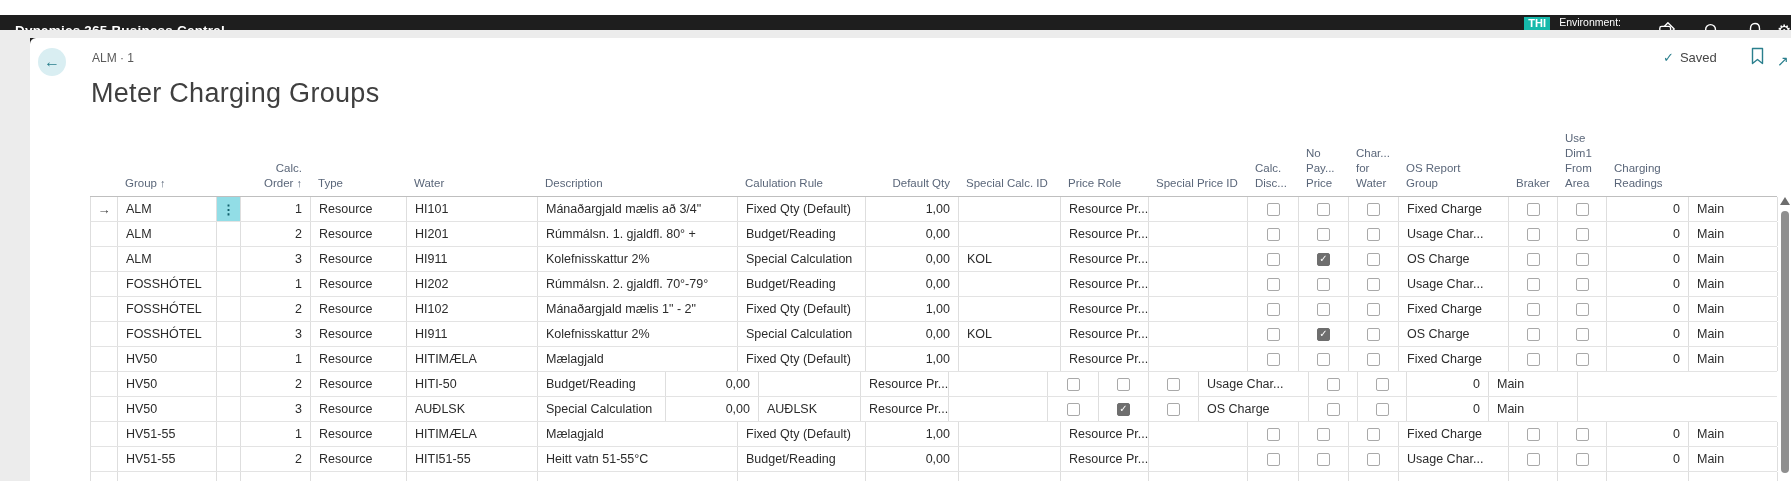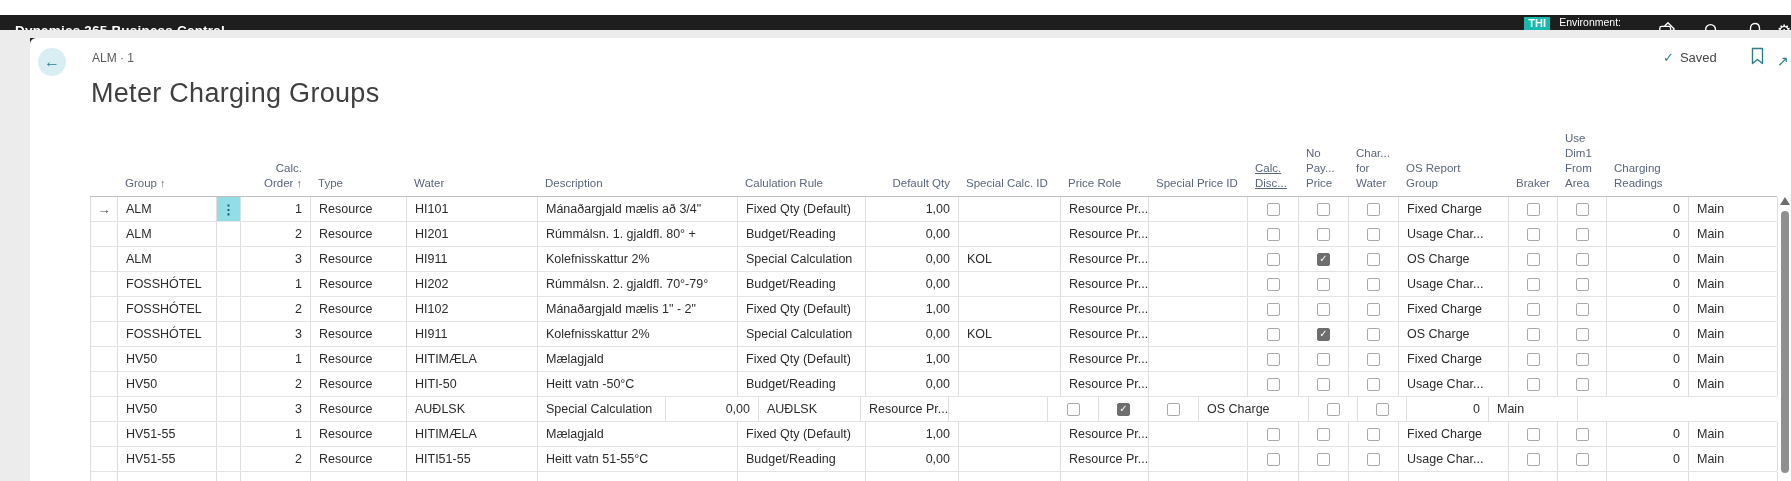--- a/index.html
+++ b/index.html
@@ -129,21 +129,21 @@
         <div class="th" style="width: 24px;"><span></span></div>
         <div class="th right" style="width: 70px;"><span>Calc. Order</span><span class="sort"> ↑</span></div>
         <div class="th" style="width: 96px;"><span>Type</span></div>
         <div class="th" style="width: 131px;"><span>Water</span></div>
         <div class="th" style="width: 200px;"><span>Description</span></div>
         <div class="th" style="width: 128px;"><span>Calulation Rule</span></div>
         <div class="th right" style="width: 93px; margin-top: 36px;"><span>Default Qty</span></div>
         <div class="th" style="width: 102px;"><span>Special Calc. ID</span></div>
         <div class="th" style="width: 88px;"><span>Price Role</span></div>
         <div class="th" style="width: 99px;"><span>Special Price ID</span></div>
-        <div class="th" style="width: 51px; text-decoration: underline;"><span>Calc.
+        <div class="th" style="width: 51px;"><span>Calc.
 Disc...</span></div>
         <div class="th" style="width: 50px;"><span>No
 Pay...
 Price</span></div>
         <div class="th" style="width: 50px;"><span>Char...
 for
 Water</span></div>
         <div class="th" style="width: 110px;"><span>OS Report
 Group</span></div>
         <div class="th" style="width: 49px;"><span>Braker</span></div>
@@ -379,21 +379,20 @@
           <div class="td right" style="width: 82px;">0</div>
           <div class="td" style="width: 89px;">Main</div>
         </div>
         <div class="tr">
           <div class="td center" style="width: 27px;"></div>
           <div class="td" style="width: 99px;">HV50</div>
           <div class="td center" style="width: 24px;"></div>
           <div class="td right" style="width: 70px;">2</div>
           <div class="td" style="width: 96px;">Resource</div>
           <div class="td" style="width: 131px;">HITI-50</div>
-          <div class="td" style="width: 200px;">Heitt vatn -50°C</div>
           <div class="td" style="width: 128px;">Budget/Reading</div>
           <div class="td right" style="width: 93px;">0,00</div>
           <div class="td" style="width: 102px;"></div>
           <div class="td" style="width: 88px;">Resource Pr...</div>
           <div class="td" style="width: 99px;"></div>
           <div class="td center" style="width: 51px;">
             <span class="cb"></span>
           </div>
           <div class="td center" style="width: 50px;">
             <span class="cb"></span>

